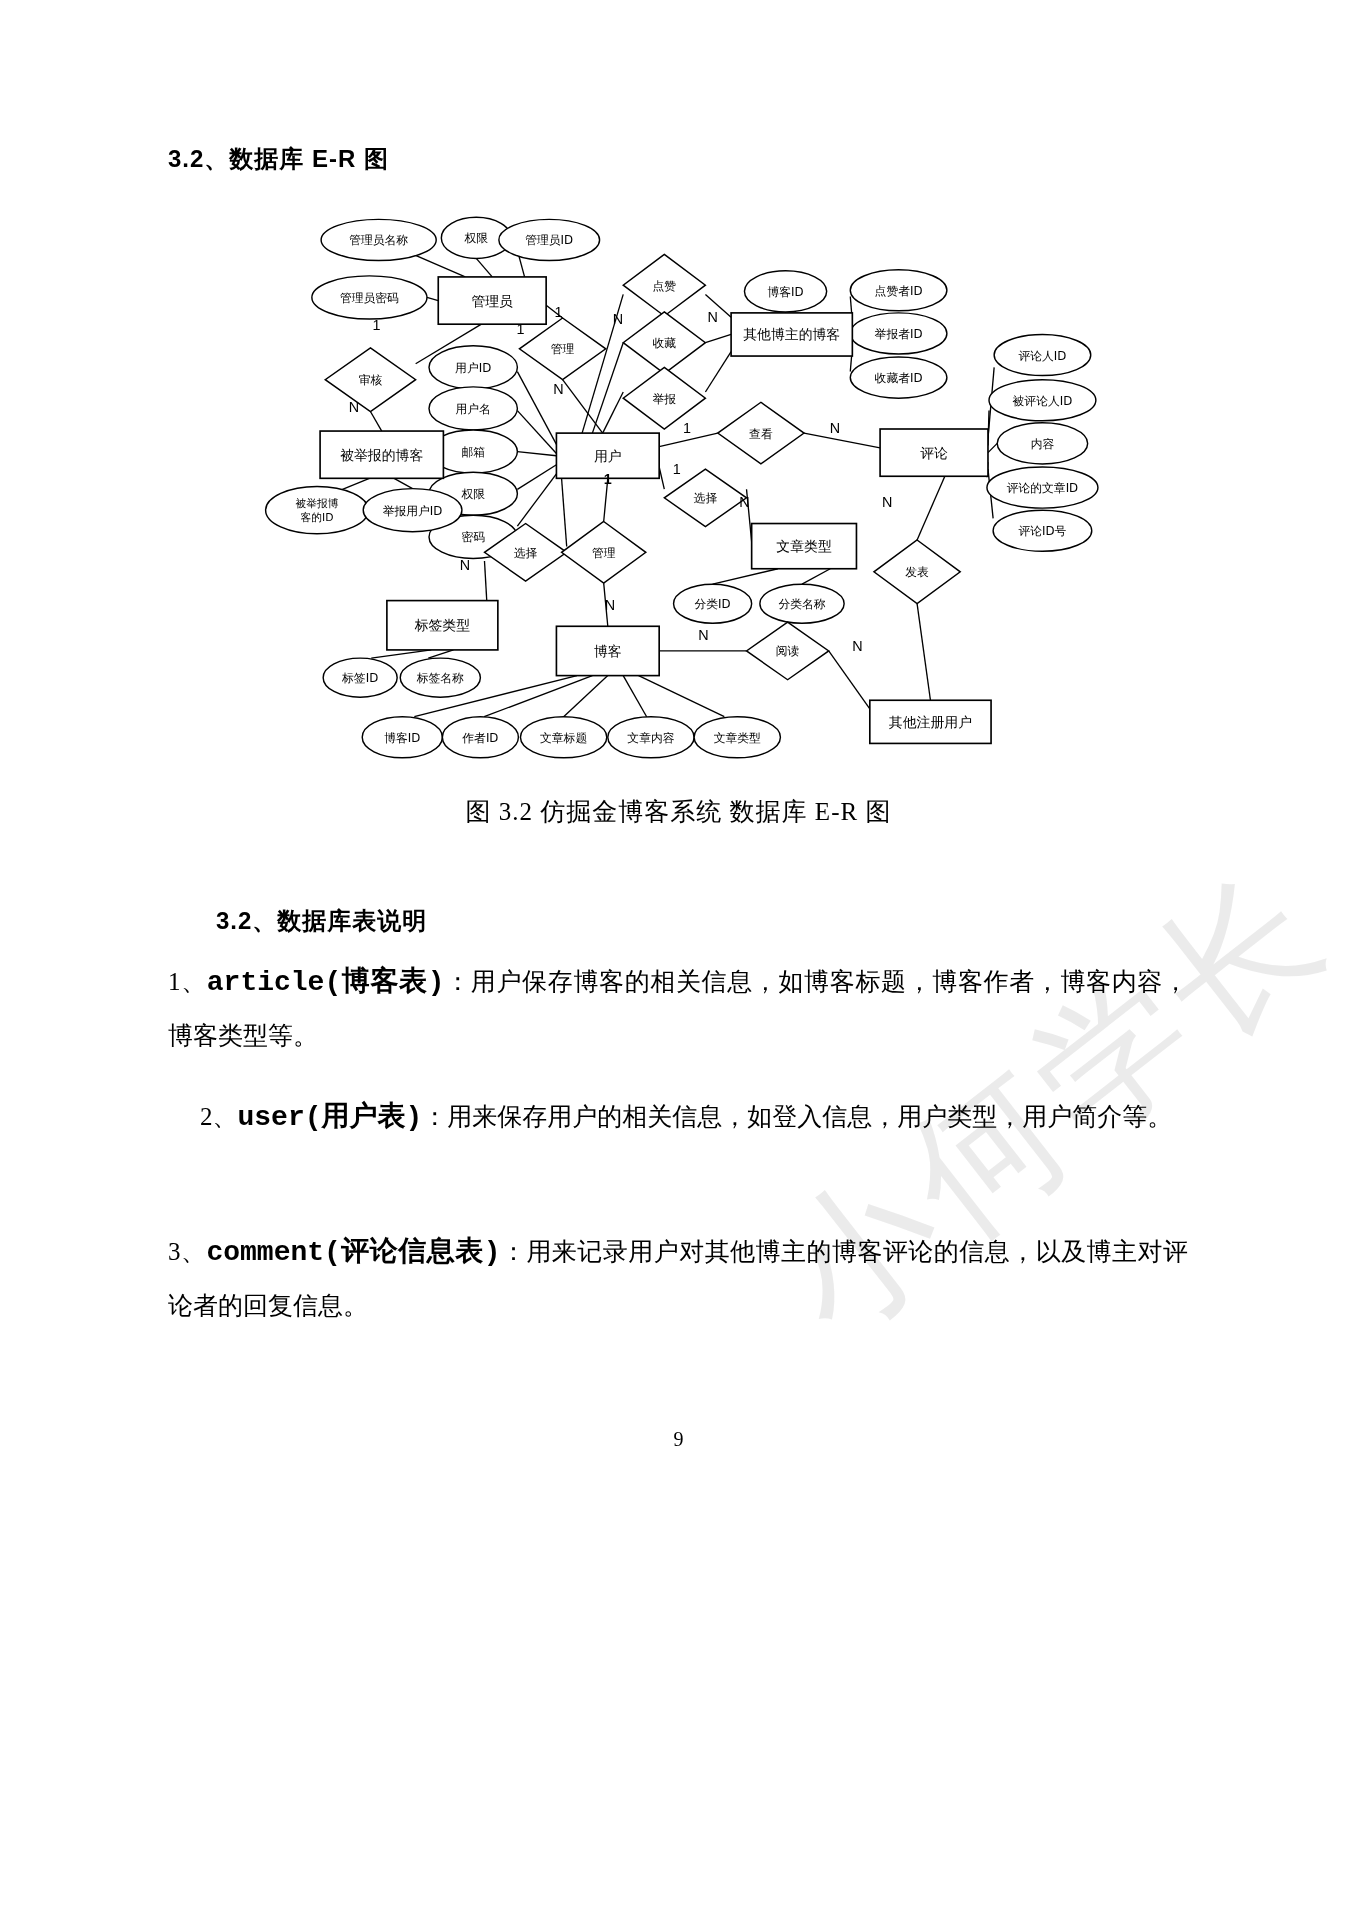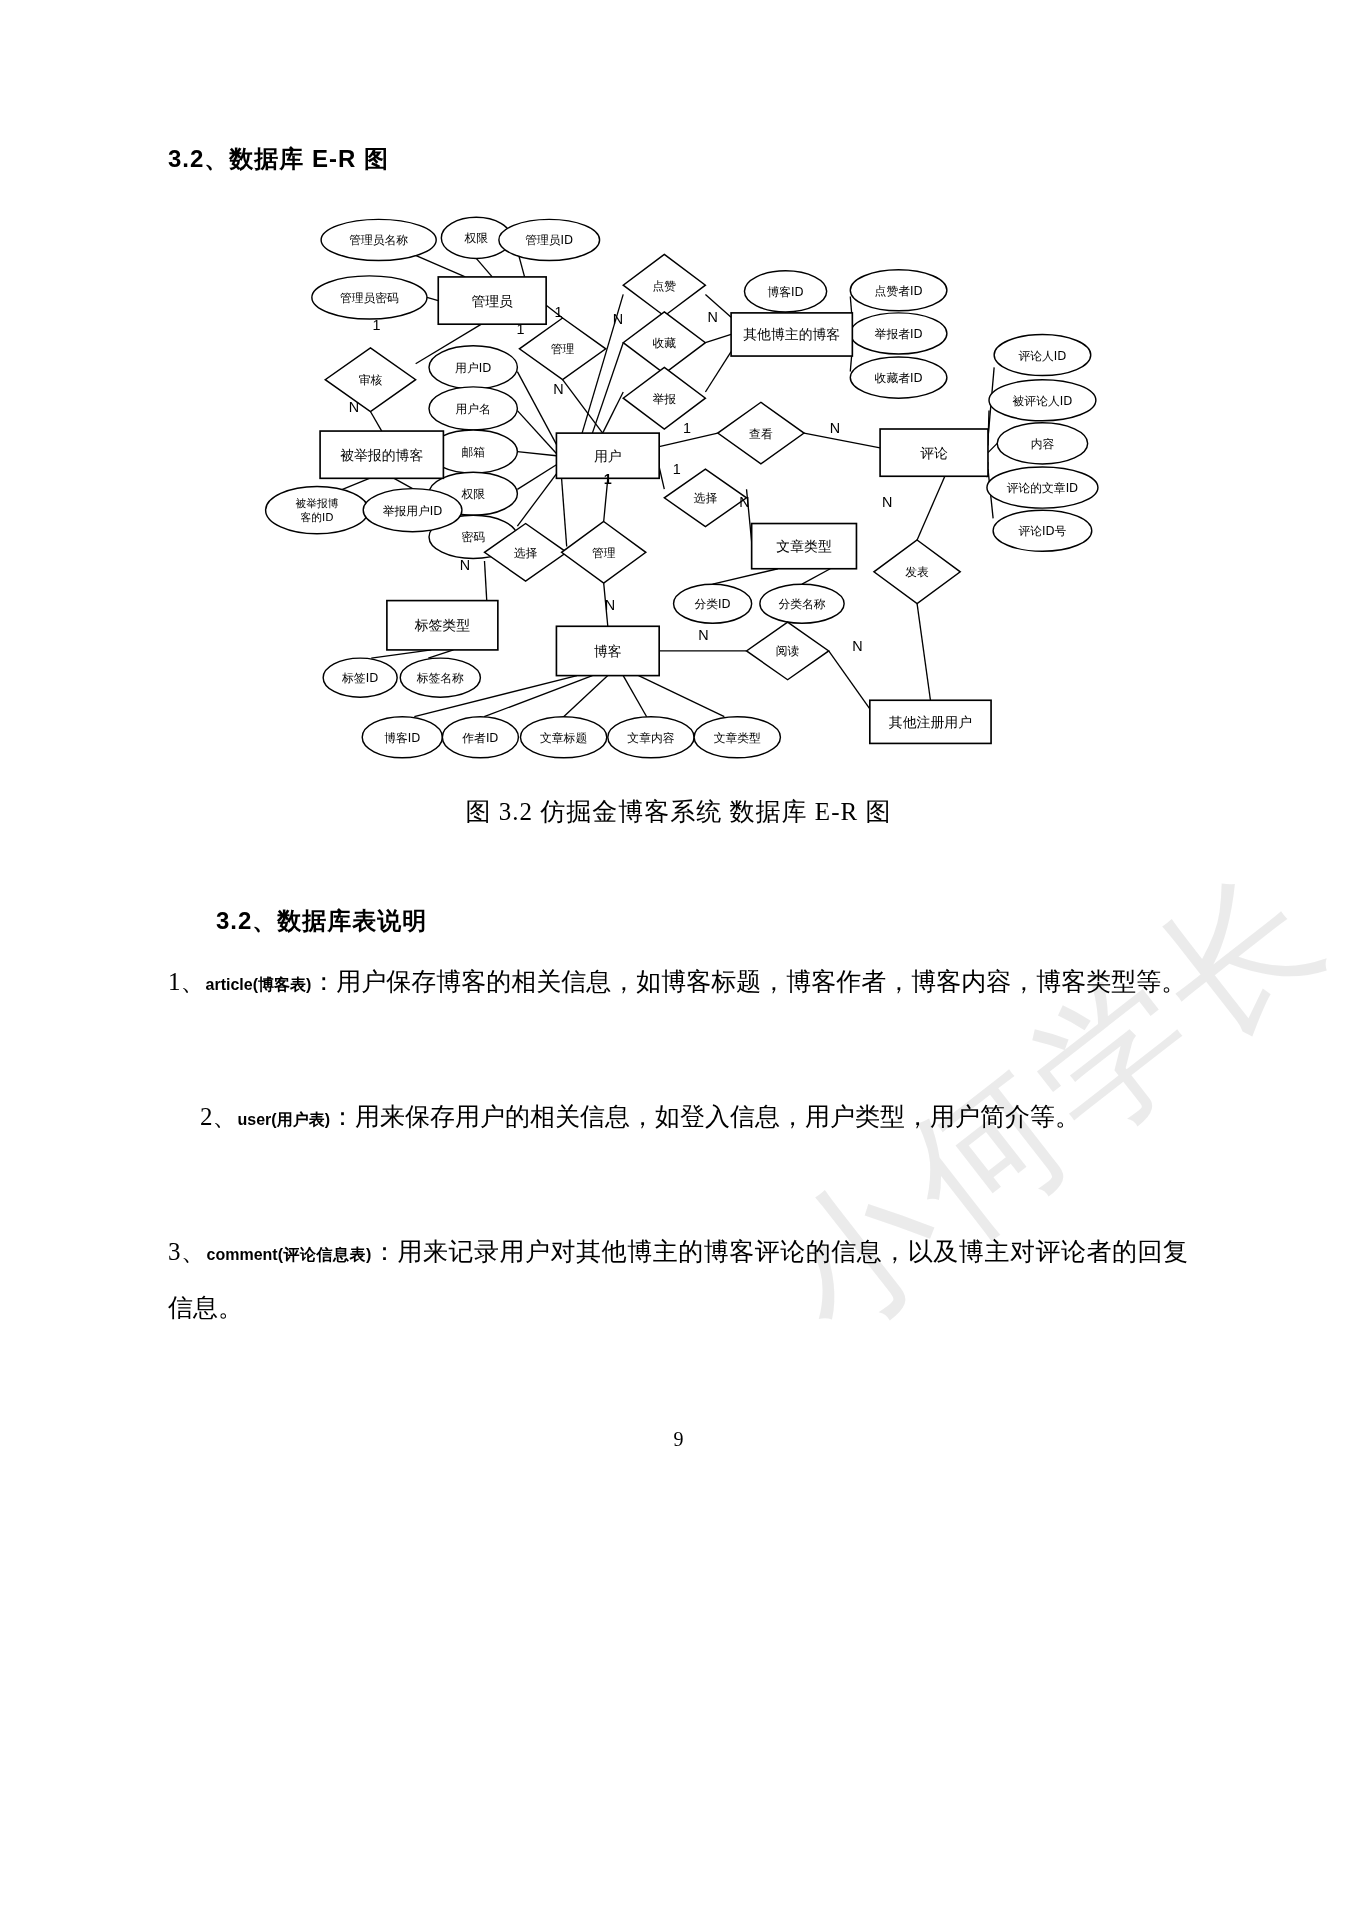--- a/index.html
+++ b/index.html
@@ -18,21 +18,21 @@
   .lbl{font-family:"DejaVu Sans","Liberation Sans",sans-serif;font-size:13px;fill:#000;text-anchor:middle;dominant-baseline:middle;}
   .lbl.sm{font-size:11.5px;}
   .lbl.xs{font-size:10.5px;}
   .card{font-family:"Liberation Sans",sans-serif;font-size:14px;fill:#000;text-anchor:middle;dominant-baseline:middle;}
   .card.b{font-weight:bold;}
   .ln{stroke:#000;stroke-width:1.3;fill:none;}
 
   #fig-caption{position:absolute;left:0;right:0;top:795px;text-align:center;font-size:25px;font-family:"Liberation Serif",serif;letter-spacing:1px;}
 
   .para{position:absolute;left:168px;width:1020px;font-size:25px;line-height:53px;text-align:justify;}
-  .mono{font-family:Liberation Sans, sans-serif;font-weight:bold;font-size:16px;}
+  .mono{font-family:Liberation Mono, monospace;font-weight:bold;font-size:28px;}
   #p1{top:955px;}
   #p2{top:1090px;margin-left:32px;}
   #p3{top:1225px;}
 
   #pagenum{position:absolute;left:0;right:0;top:1428px;text-align:center;font-size:20px;}
 
   #watermark{position:absolute;left:830px;top:1060px;width:380px;height:420px;opacity:.13;
     font-family:"DejaVu Serif",serif;font-size:150px;color:#6a6a6a;
     transform:rotate(-38deg);white-space:nowrap;letter-spacing:10px;pointer-events:none;}
 </style>

